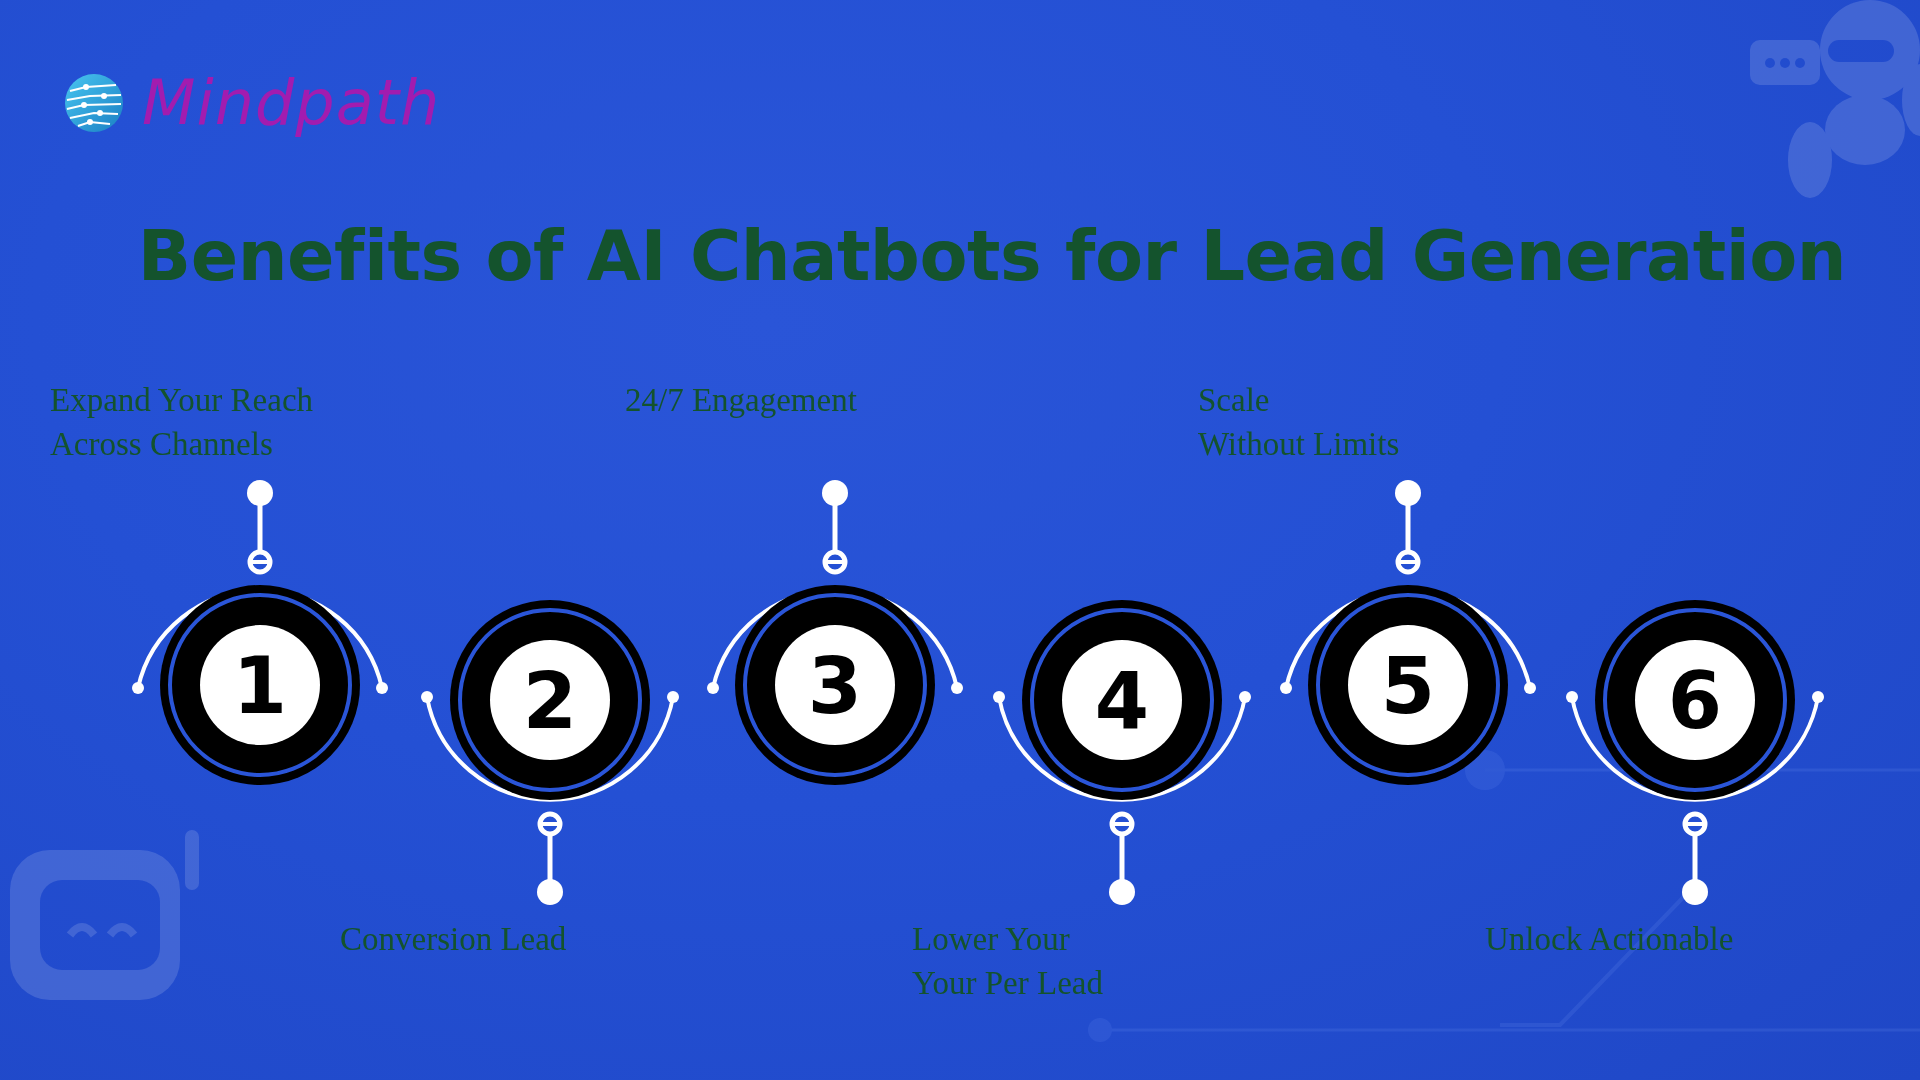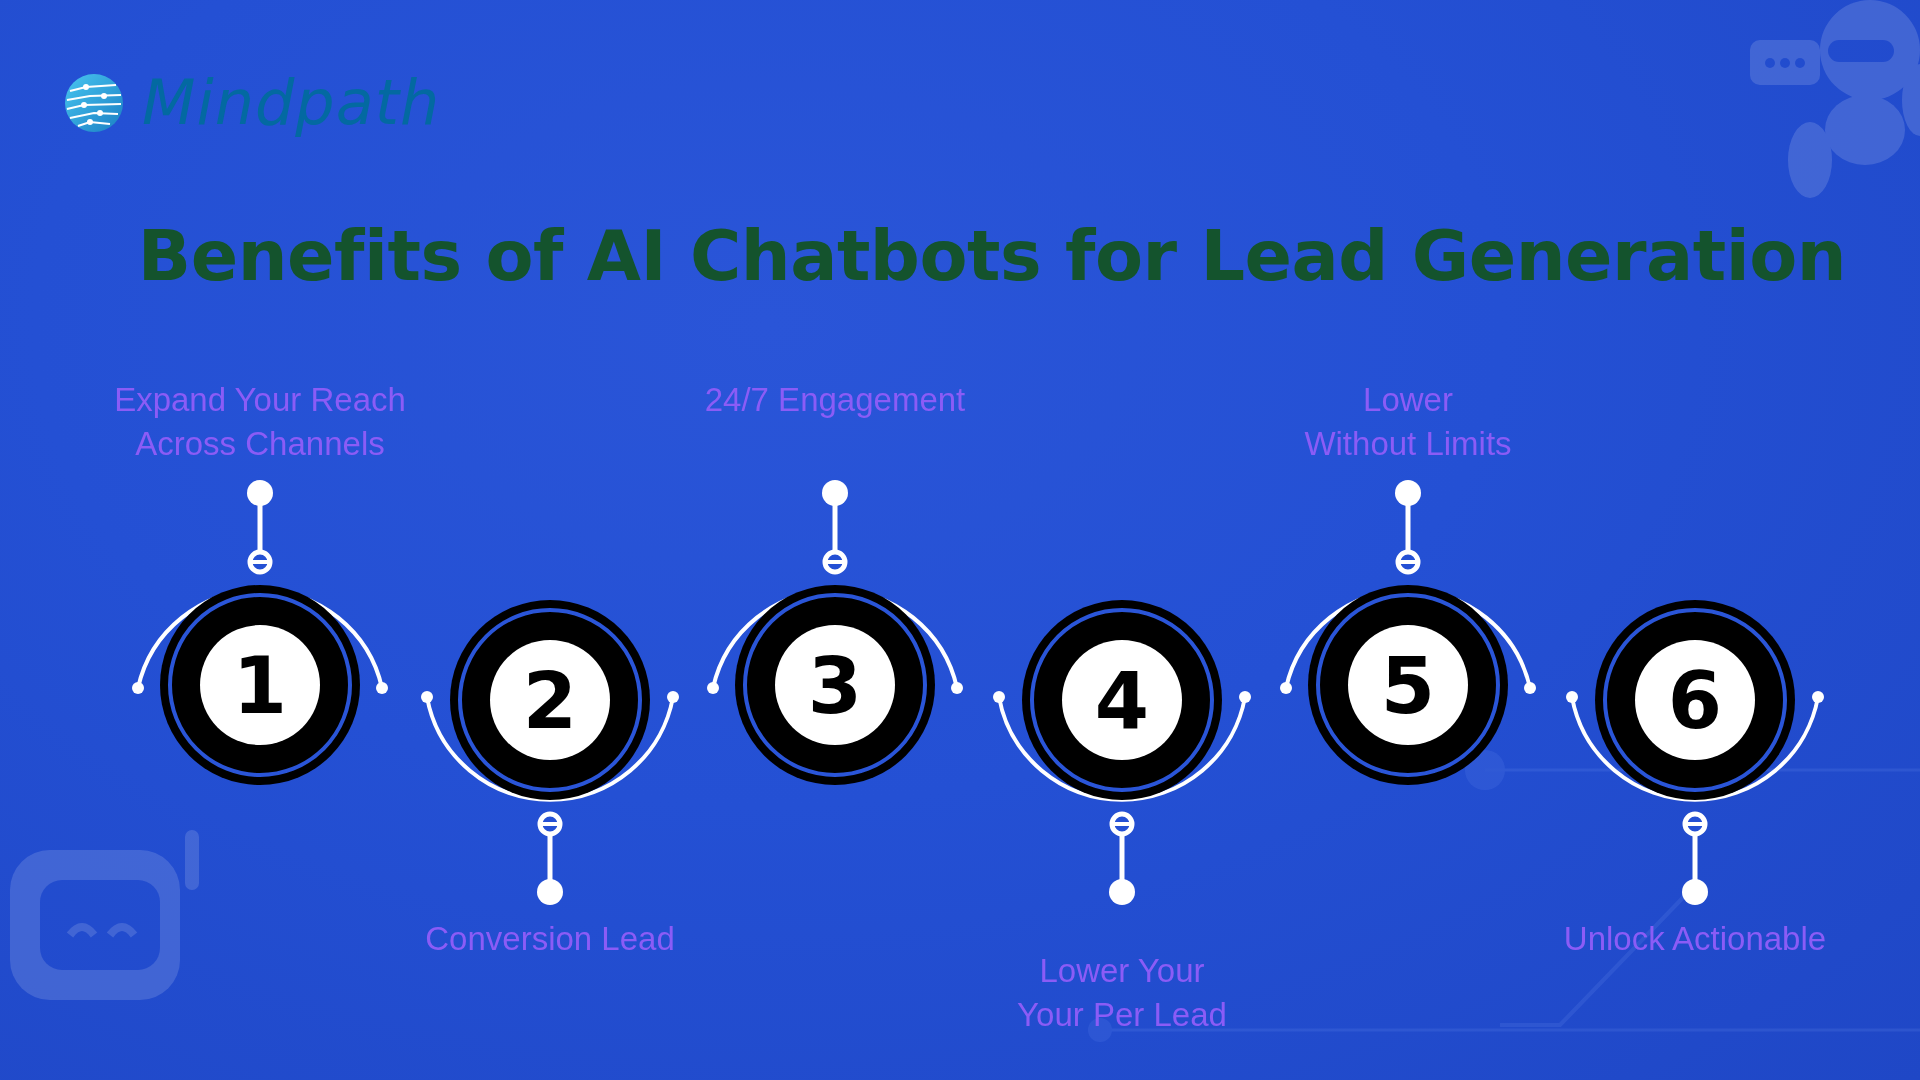--- a/index.html
+++ b/index.html
@@ -6,31 +6,31 @@
   body {
     width: 1920px; height: 1080px; overflow: hidden; position: relative;
     background: radial-gradient(ellipse at 40% 30%, #2a55d8 0%, #2450d4 45%, #1f47c6 100%);
     font-family: "DejaVu Sans", sans-serif;
   }
   .bg-deco { position: absolute; opacity: 0.14; }
   .logo { position: absolute; left: 64px; top: 72px; display: flex; align-items: center; gap: 18px; }
   .logo-mark { width: 60px; height: 60px; }
   .logo-text {
     font-family: "DejaVu Sans", sans-serif; font-style: italic; font-weight: 400;
-    color: #0369a1; font-size: 62px; letter-spacing: 1px; line-height: 1;
+    color: #a21caf; font-size: 62px; letter-spacing: 1px; line-height: 1;
   }
   .title {
     position: absolute; left: 0; width: 1920px; top: 215px; text-align: center;
     color: #14532d; font-weight: 700; font-size: 70px; letter-spacing: -0.5px;
     font-family: "DejaVu Sans", sans-serif;
     padding-left: 32px;
   }
   .label {
-    position: absolute; width: 420px; text-align: center; color: #8b5cf6;
-    font-size: 33px; line-height: 44px; font-family: Liberation Sans, sans-serif;
+    position: absolute; width: 420px; color: #14532d;
+    font-size: 33px; line-height: 44px; font-family: Liberation Serif, serif;
   }
   .label span { display: block; }
   svg.diagram { position: absolute; left: 0; top: 0; }
   .num {
     font-family: "DejaVu Sans", sans-serif; font-weight: 700; font-size: 78px;
   }
 </style>
 </head>
 <body>
 
@@ -173,26 +173,26 @@
 </svg>
 
 <div class="label" style="left:50px;top:378px;">
   <span>Expand Your Reach</span>
   <span>Across Channels</span>
 </div>
 <div class="label" style="left:625px;top:378px;">
   <span>24/7 Engagement</span>
 </div>
 <div class="label" style="left:1198px;top:378px;">
-  <span>Lower</span>
+  <span>Scale</span>
   <span>Without Limits</span>
 </div>
 
 <div class="label" style="left:340px;top:917px;">
   <span>Conversion Lead</span>
 </div>
-<div class="label" style="left:912px;top:917px;margin-top:32px;">
+<div class="label" style="left:912px;top:917px;">
   <span>Lower Your</span>
   <span>Your Per Lead</span>
 </div>
 <div class="label" style="left:1485px;top:917px;">
   <span>Unlock Actionable</span>
 </div>
 
 </body></html>

